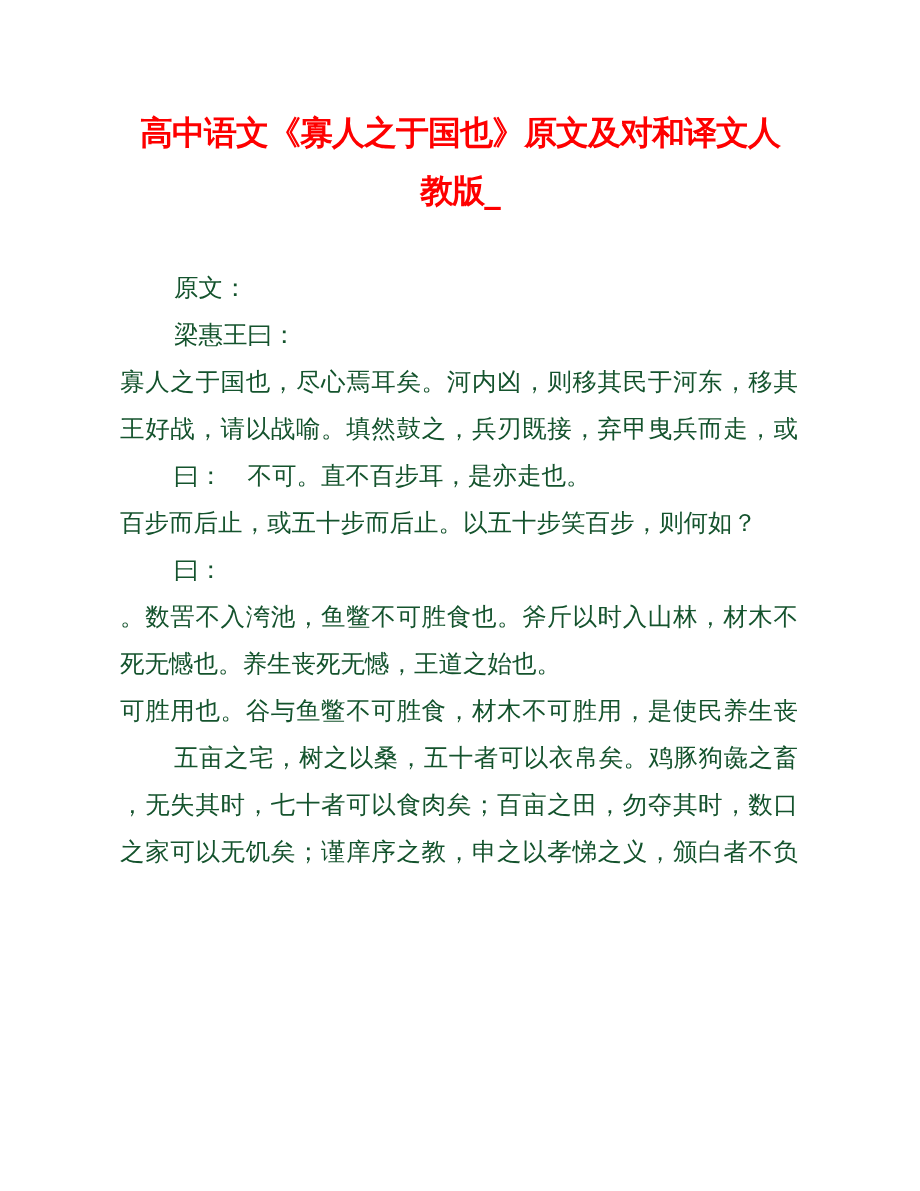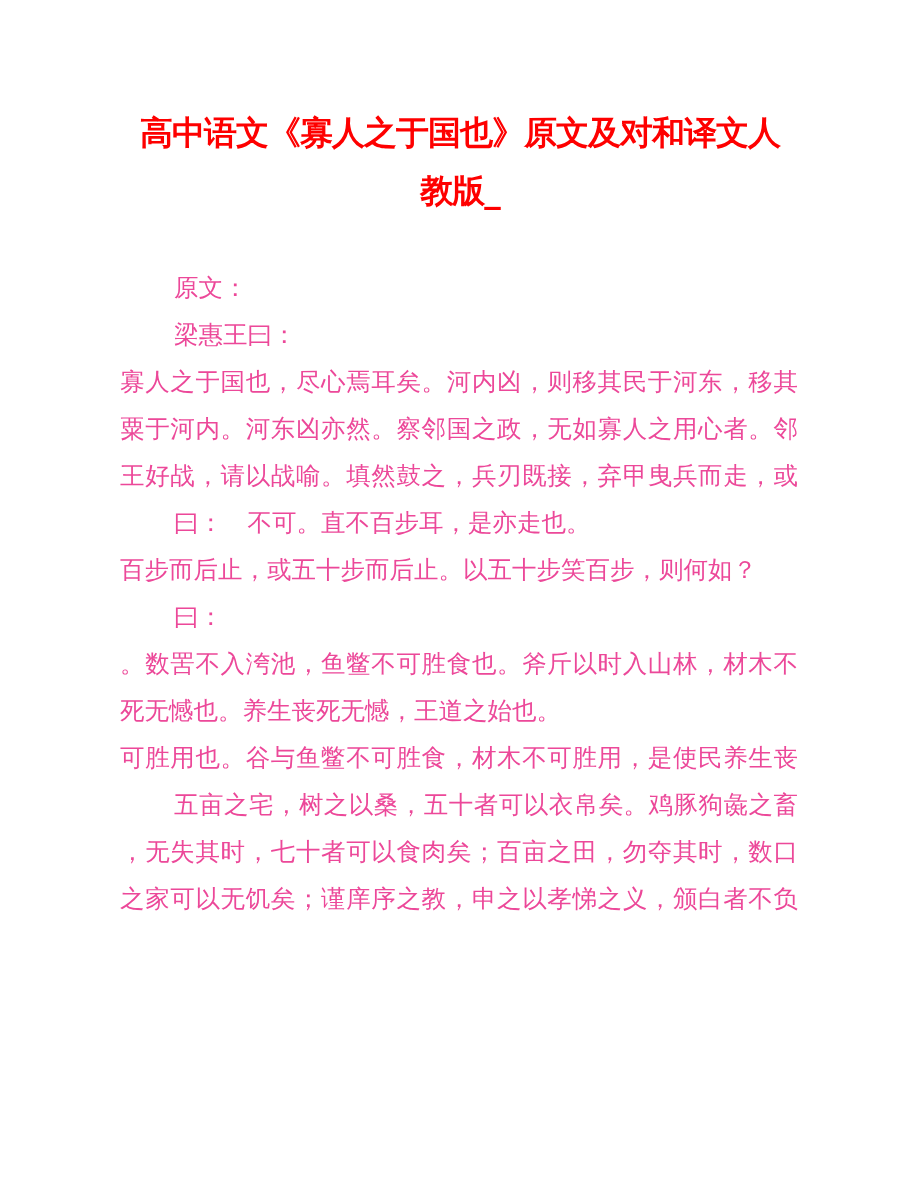--- a/index.html
+++ b/index.html
@@ -59,25 +59,24 @@
 </head>
 <body>
 
 <div class="page">
 
   <h1 class="title" style="color: rgb(254, 0, 0);">
     <span class="title-line">高中语文《寡人之于国也》原文及对和译文人</span>
     <span class="title-line">教版_</span>
   </h1>
 
-  <div class="doc-body" id="body-text" style="color: #ec4899;">
+  <div class="doc-body" id="body-text" style="color: #14532d;">
       <div class="line indent">原文：</div>
       <div class="line indent">梁惠王曰：</div>
       <div class="line justify">寡人之于国也，尽心焉耳矣。河内凶，则移其民于河东，移其</div>
-      <div class="line justify">粟于河内。河东凶亦然。察邻国之政，无如寡人之用心者。邻</div>
       <div class="line justify">王好战，请以战喻。填然鼓之，兵刃既接，弃甲曳兵而走，或</div>
       <div class="line indent">曰：　不可。直不百步耳，是亦走也。</div>
       <div class="line">百步而后止，或五十步而后止。以五十步笑百步，则何如？</div>
       <div class="line indent">曰：</div>
       <div class="line justify">。数罟不入洿池，鱼鳖不可胜食也。斧斤以时入山林，材木不</div>
       <div class="line">死无憾也。养生丧死无憾，王道之始也。</div>
       <div class="line justify">可胜用也。谷与鱼鳖不可胜食，材木不可胜用，是使民养生丧</div>
       <div class="line indent justify">五亩之宅，树之以桑，五十者可以衣帛矣。鸡豚狗彘之畜</div>
       <div class="line justify">，无失其时，七十者可以食肉矣；百亩之田，勿夺其时，数口</div>
       <div class="line justify">之家可以无饥矣；谨庠序之教，申之以孝悌之义，颁白者不负</div>

